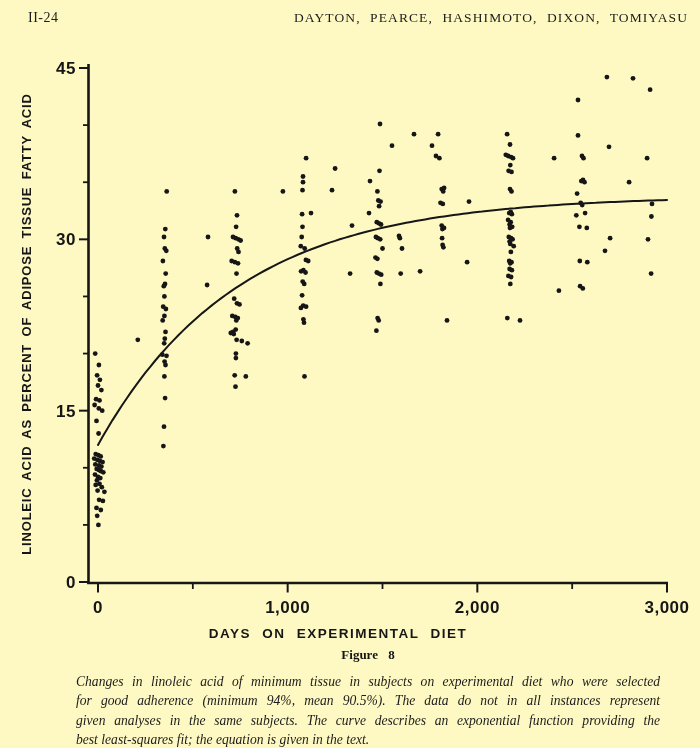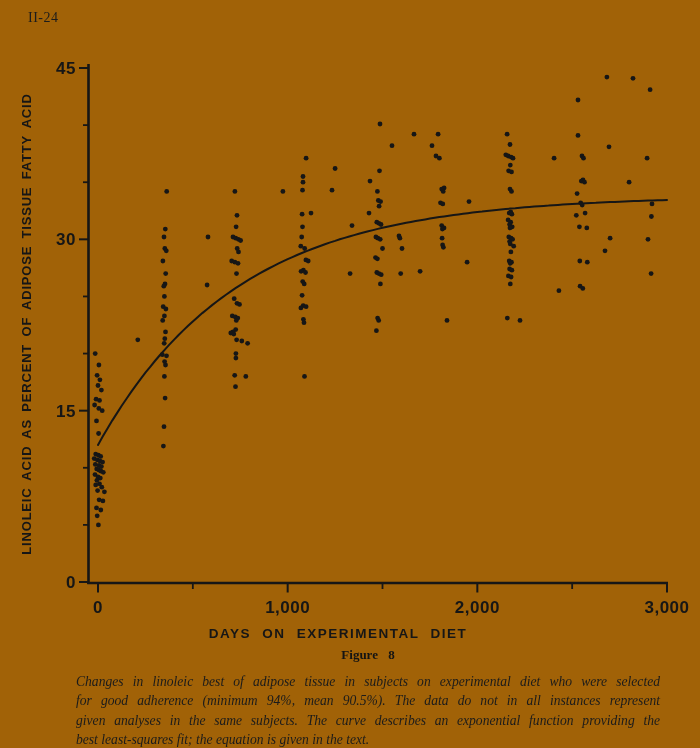--- a/index.html
+++ b/index.html
@@ -1,19 +1,19 @@
 <!DOCTYPE html>
 <html><head>
 <meta charset="utf-8">
 <style>
   html,body{margin:0;padding:0;background:#e8e8e8;}
   .page{
     position:relative;
     width:700px;height:748px;
-    background:#a16207;
+    background:#fef9c3;
     font-family:"Liberation Serif", serif;
     color:#1a1a1a;
     overflow:hidden;
     margin:0 auto;
   }
   .running-header{position:absolute;top:8px;left:0;width:100%;height:22px;}
   .pagenum{
     position:absolute;left:28px;top:2px;
     font-size:14px;letter-spacing:.5px;color:#1c1c1c;
   }
@@ -51,20 +51,21 @@
   }
   .cap-line:last-child{text-align-last:left;}
 </style>
 </head>
 <body>
 
 <div class="page">
 
   <div class="running-header">
     <span class="pagenum">II-24</span>
+    <span class="authors">DAYTON, PEARCE, HASHIMOTO, DIXON, TOMIYASU</span>
   </div>
 
   <svg id="chart" width="700" height="645" viewBox="0 0 700 645" role="img">
       <line x1="88.5" y1="64" x2="88.5" y2="584" stroke="#161616" stroke-width="2.6"></line>
       <line x1="87.2" y1="583" x2="668" y2="583" stroke="#161616" stroke-width="2.4"></line>
       <line x1="79" y1="582" x2="88.5" y2="582" stroke="#161616" stroke-width="2"></line>
       <text x="76" y="588" text-anchor="end" class="tick-label">0</text>
       <line x1="79" y1="410.66666666666663" x2="88.5" y2="410.66666666666663" stroke="#161616" stroke-width="2"></line>
       <text x="76" y="416.66666666666663" text-anchor="end" class="tick-label">15</text>
       <line x1="79" y1="239.33333333333331" x2="88.5" y2="239.33333333333331" stroke="#161616" stroke-width="2"></line>
@@ -337,19 +338,19 @@
       <circle cx="629.1" cy="182.2" r="2.4" fill="#161616"></circle>
       <circle cx="652.0" cy="203.9" r="2.4" fill="#161616"></circle>
       <circle cx="651.4" cy="216.5" r="2.4" fill="#161616"></circle>
       <circle cx="648.0" cy="239.3" r="2.4" fill="#161616"></circle>
       <circle cx="651.1" cy="273.6" r="2.4" fill="#161616"></circle>
     </svg>
 
   <div class="figure-label">Figure 8</div>
 
   <div class="caption">
-    <div class="cap-line">Changes in linoleic best of adipose tissue in subjects on experimental diet who were selected</div>
+    <div class="cap-line">Changes in linoleic acid of minimum tissue in subjects on experimental diet who were selected</div>
     <div class="cap-line">for good adherence (minimum 94%, mean 90.5%). The data do not in all instances represent</div>
     <div class="cap-line">given analyses in the same subjects. The curve describes an exponential function providing the</div>
     <div class="cap-line">best least-squares fit; the equation is given in the text.</div>
   </div>
 
 </div>
 
 </body></html>

